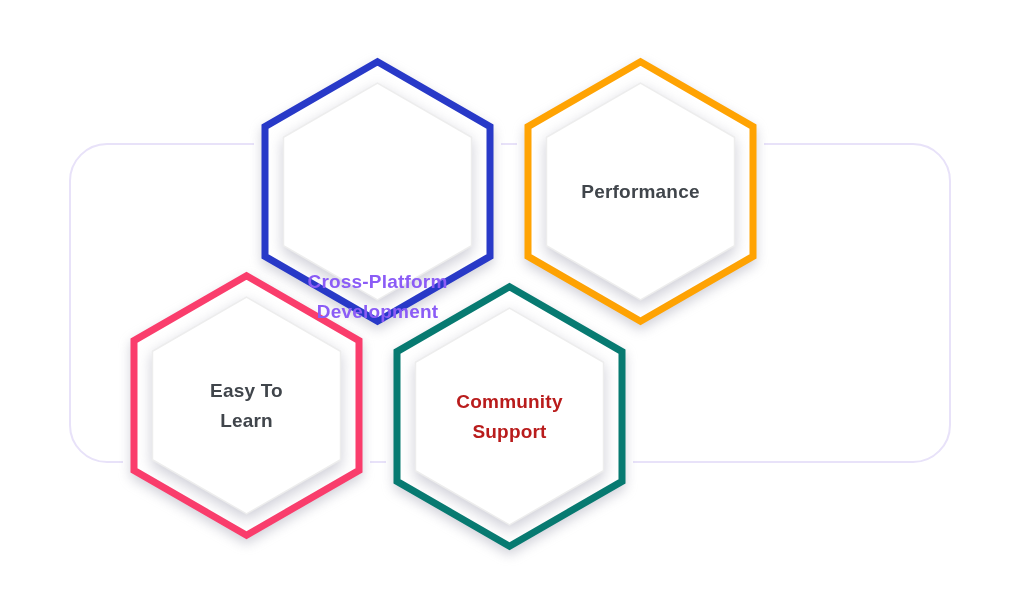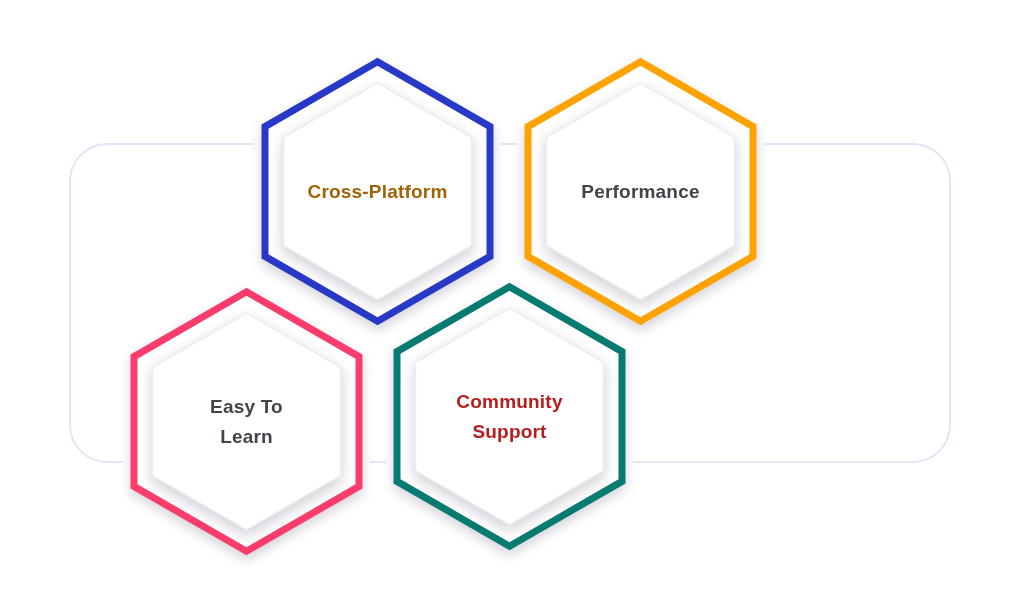--- a/index.html
+++ b/index.html
@@ -27,21 +27,21 @@
   }
   .hex-card {
     position: absolute;
     width: 235px;
     height: 271px;
   }
   .row-top    { z-index: 2; }
   .row-bottom { z-index: 1; }
   .pos-0 { left: 260px; top:  56px; }
   .pos-1 { left: 523px; top:  56px; }
-  .pos-2 { left: 129px; top: 286px; }
+  .pos-2 { left: 129px; top: 270px; }
   .pos-3 { left: 392px; top: 281px; }
   .pos-4 { left: 655px; top: 281px; }
   .hex-svg {
     position: absolute;
     left: 0; top: 0;
     width: 235px;
     height: 271px;
     overflow: visible;
   }
   .halo {
@@ -126,22 +126,23 @@
   <div class="hex-card row-top pos-0">
     <svg class="hex-svg" viewBox="0 0 235 271">
       <polygon class="halo" points="117.5,5.8 230,70.6 230,200.4 117.5,265.2 5,200.4 5,70.6"></polygon>
       <g class="outer-wrap">
           <polygon class="outer" points="117.5,5.8 230,70.6 230,200.4 117.5,265.2 5,200.4 5,70.6" stroke="#2839C8"></polygon>
         </g>
       <g class="inner-wrap">
           <polygon class="inner" points="117.5,27.1 211.5,81.3 211.5,189.7 117.5,243.9 23.5,189.7 23.5,81.3"></polygon>
         </g>
     </svg>
-    <div class="hex-label" style="color: #a16207;">
+    <div class="hex-label" style="color: #8b5cf6; justify-content: flex-end;">
       <div>Cross-Platform</div>
+      <div>Development</div>
     </div>
   </div>
 
   <div class="hex-card row-top pos-1">
     <svg class="hex-svg" viewBox="0 0 235 271">
       <polygon class="halo" points="117.5,5.8 230,70.6 230,200.4 117.5,265.2 5,200.4 5,70.6"></polygon>
       <g class="outer-wrap">
           <polygon class="outer" points="117.5,5.8 230,70.6 230,200.4 117.5,265.2 5,200.4 5,70.6" stroke="#FFA303"></polygon>
         </g>
       <g class="inner-wrap">

